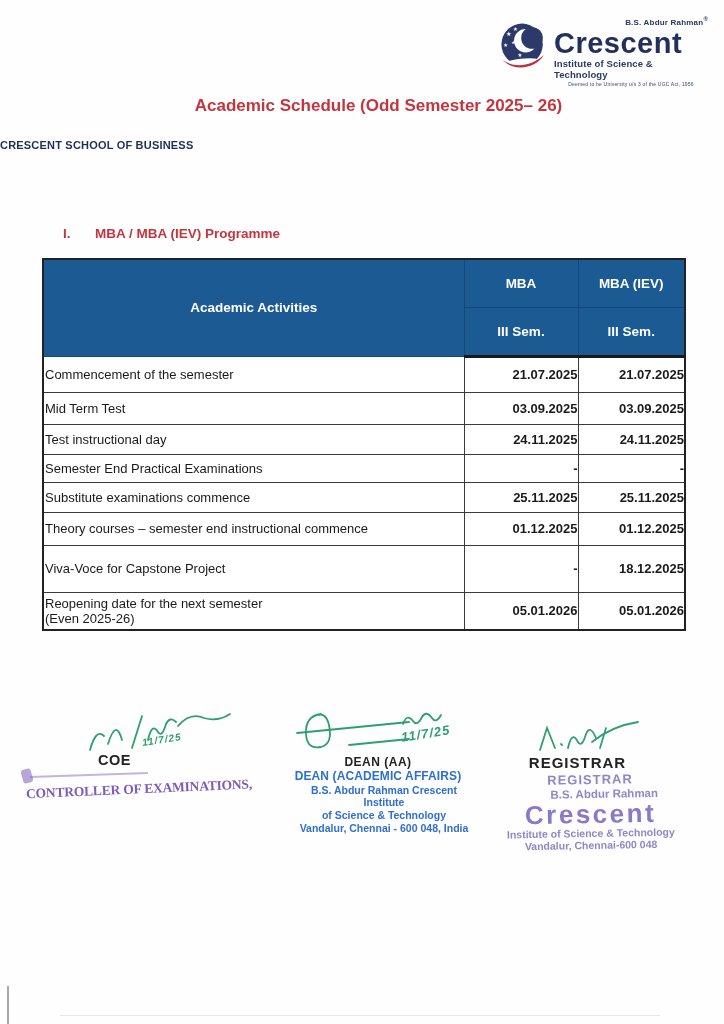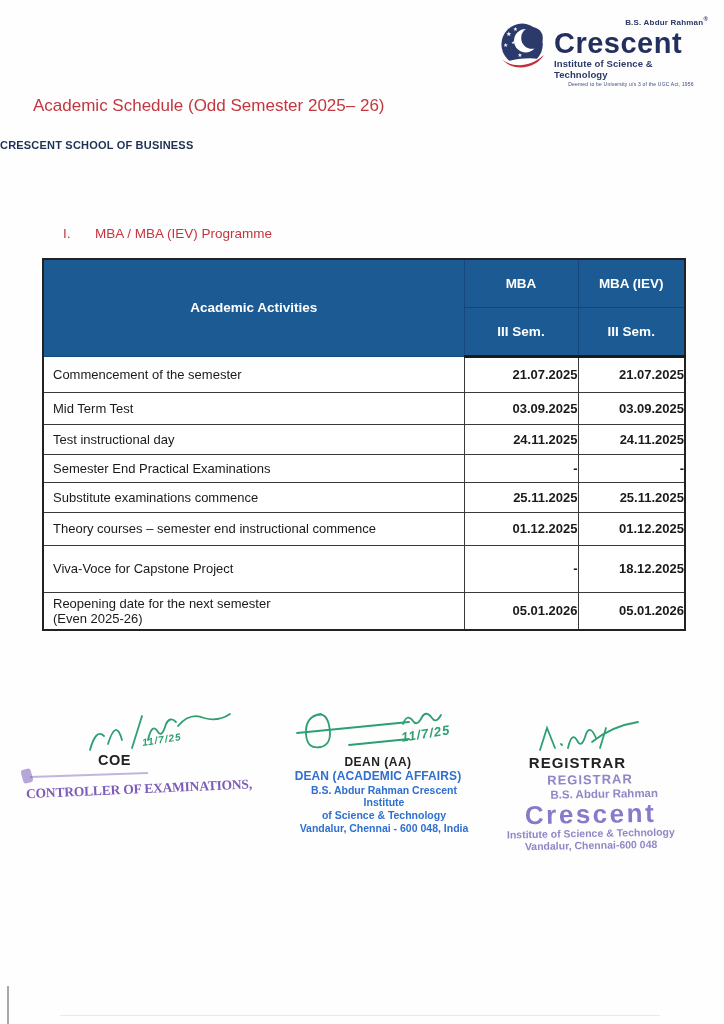--- a/index.html
+++ b/index.html
@@ -14,42 +14,42 @@
   .logo { position:absolute; top:16px; left:492px; width:216px; height:62px; }
   .logo-icon { position:absolute; top:4px; left:4px; width:54px; height:54px; }
   .logo-text { position:absolute; top:0; left:62px; width:154px; }
   .logo-reg { font-size:8px; font-weight:bold; color:#2a3a67; text-align:right; letter-spacing:.2px; }
   .logo-reg sup { font-size:6px; }
   .logo-brand { font-size:29px; font-weight:bold; color:#232f5e; letter-spacing:.5px; line-height:30px; margin-top:1px; }
   .logo-sub { font-size:9.5px; font-weight:bold; color:#2a3a67; letter-spacing:.1px; margin-top:0px; }
   .logo-tag { font-size:5px; color:#3a4a77; letter-spacing:.2px; margin-top:1px; text-align:center; }
 
   
-  .title { position:absolute; top:96px; left:0; width:100%; 
-           font-size:17px; font-weight:normal; color:#c5353f;padding-left:33px; }
+  .title { position:absolute; top:96px; left:0; width:100%; text-align:center;
+           font-size:17px; font-weight:bold; color:#c5353f;padding-left:33px; }
   .h-navy { position:absolute; left:0; width:100%; 
             font-size:11px; font-weight:bold; color:#1e3054; letter-spacing:.2px; }
   .h1 { top:139px; } .h2 { top:176px; }
-  .section { position:absolute; top:226px; left:63px; font-size:13.5px; font-weight:normal; color:#c5353f; }
+  .section { position:absolute; top:226px; left:63px; font-size:13.5px; font-weight:bold; color:#c5353f; }
   .section .num { display:inline-block; width:32px; }
 
   
   table.sched { position:absolute; top:258px; left:42px; width:642px;
                 border-collapse:collapse; table-layout:fixed;
                 border:2px solid #222; }
   table.sched th {
     background:#1c5a94; color:#ffffff; font-weight:bold; font-size:13.5px;
     border:1px solid #14487c; text-align:center; vertical-align:middle;
   }
   table.sched thead tr:last-child th { border-bottom:3px solid #1a1a1a; }
   table.sched td {
     border:1.5px solid #3a3a3a; font-size:13px; color:#1a1a1a;
     vertical-align:middle; background:#fff;
   }
-  td.act { text-align:left; padding:3px 8px 3px 9px; }
+  td.act { text-align:left; padding:3px 8px 3px 1px; }
   td.date { text-align:right;font-weight:bold; }
   .act2 { display:block; }
 
   
   .sig-green { stroke:#2e9f70; stroke-width:1.8; fill:none; stroke-linecap:round; }
   .hand-date { position:absolute; color:#2e9f70; font-size:12px; font-weight:bold;
                font-style:italic; transform:rotate(-9deg); letter-spacing:1px; }
   .sig-title { font-weight:bold; color:#222; font-size:14.5px; letter-spacing:.5px; }
 
   .coe-block { position:absolute; top:706px; left:20px; width:260px; height:110px; }

